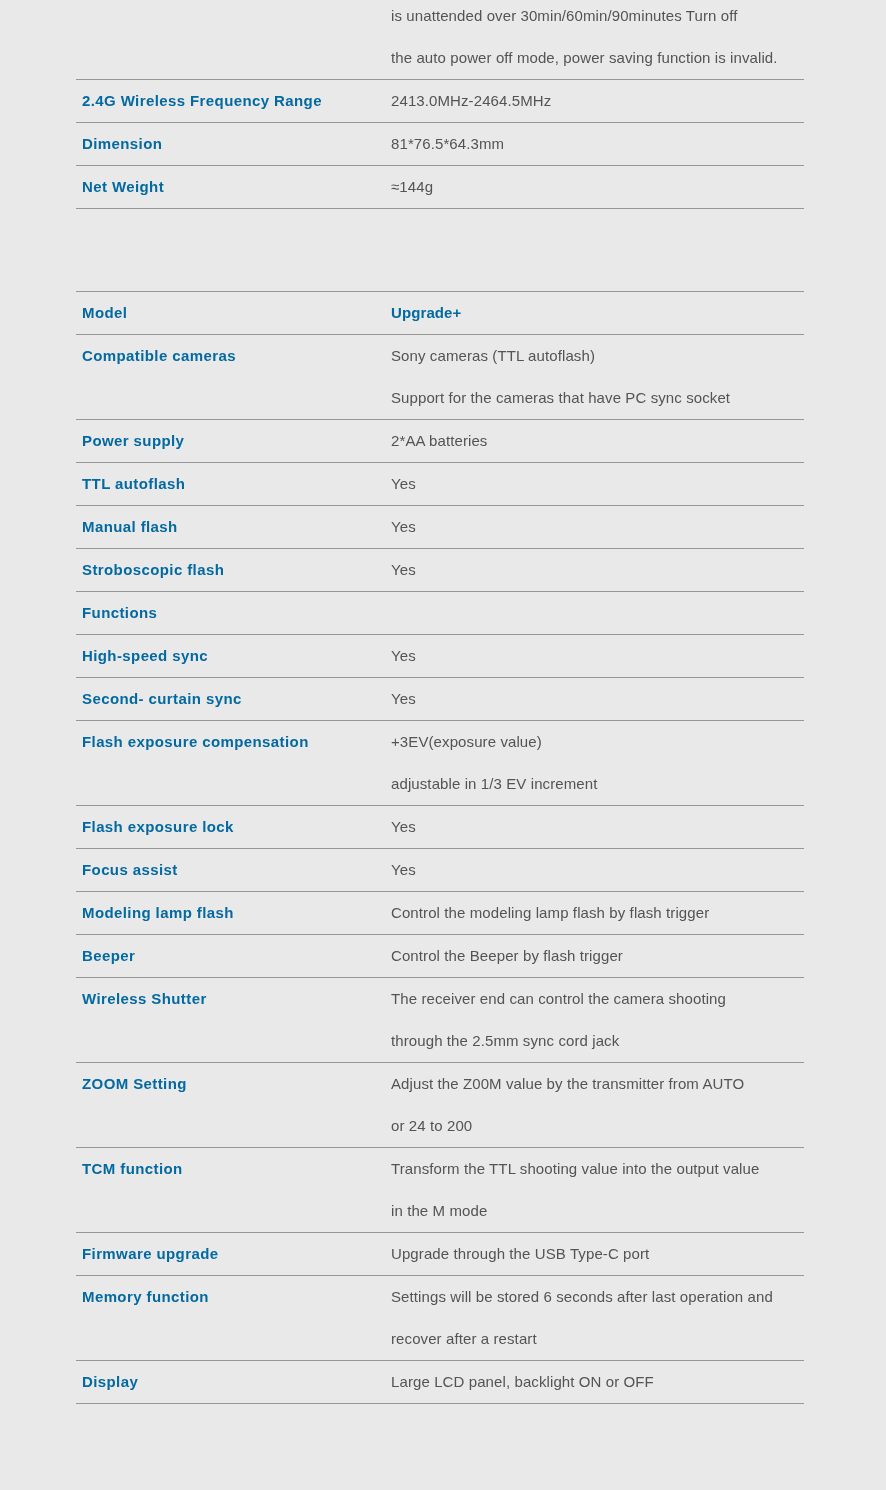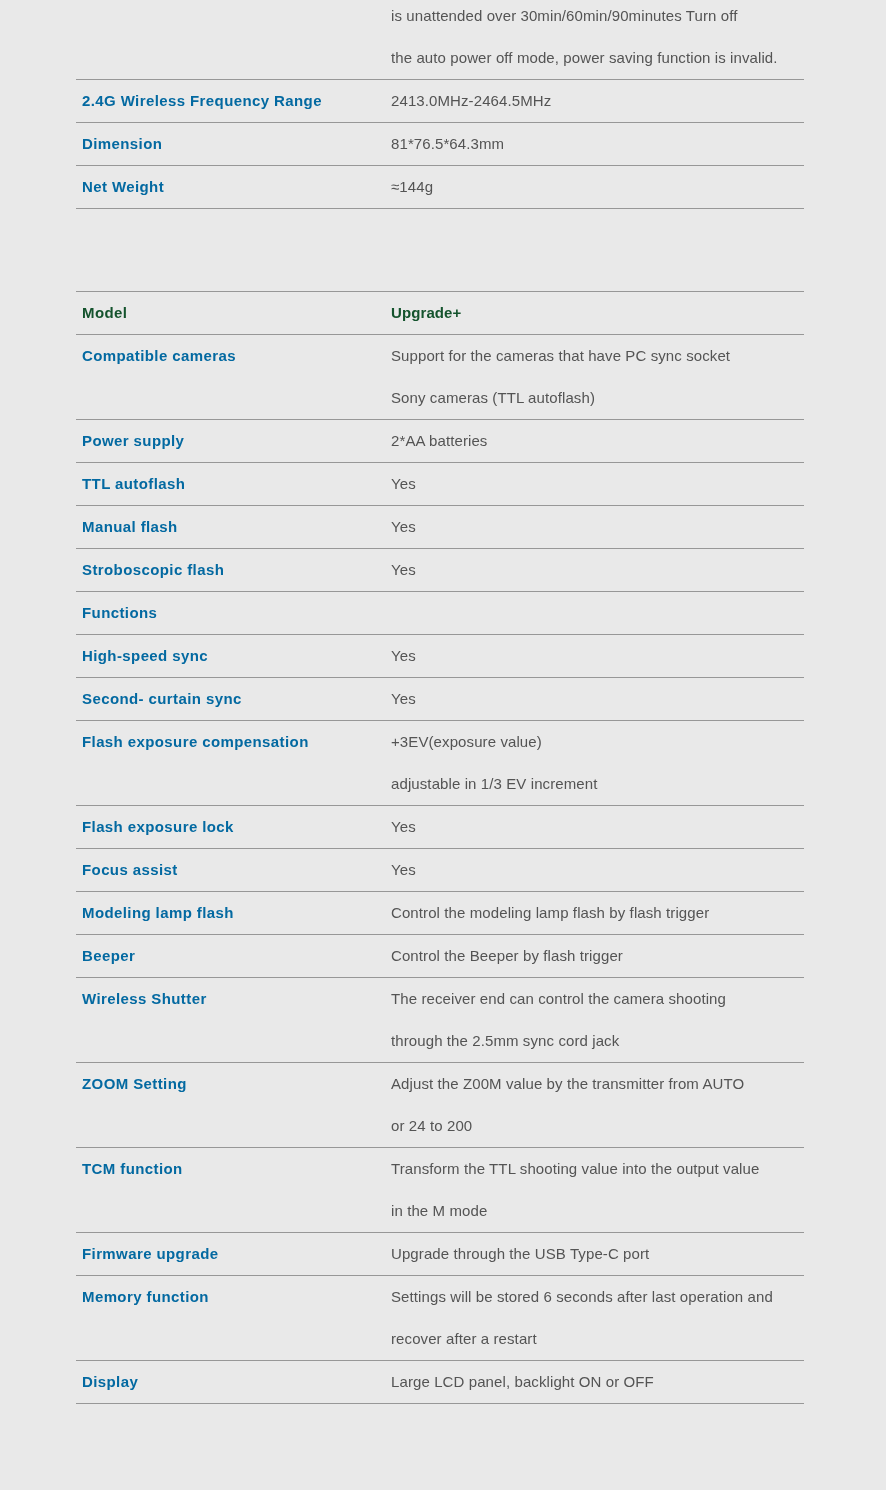--- a/index.html
+++ b/index.html
@@ -46,21 +46,21 @@
     flex: 1 1 auto;
     color: #545454;
     letter-spacing: 0.1px;
   }
   .spec-value-line {
     line-height: 42px;
     white-space: nowrap;
   }
   .spec-row.header .spec-label,
   .spec-row.header .spec-value {
-    color: #14532d;
+    color: #0369a1;
     font-weight: bold;
   }
 </style>
 </head>
 <body>
 
 <main>
   <section class="spec-table first">
       <div class="spec-row continuation">
         <div class="spec-label"></div>
@@ -91,22 +91,22 @@
   <section class="spec-table second">
       <div class="spec-row header">
         <div class="spec-label">Model</div>
         <div class="spec-value">
           <div class="spec-value-line">Upgrade+</div>
         </div>
       </div>
       <div class="spec-row">
         <div class="spec-label">Compatible cameras</div>
         <div class="spec-value">
+          <div class="spec-value-line">Sony cameras (TTL autoflash)</div>
           <div class="spec-value-line">Support for the cameras that have PC sync socket</div>
-          <div class="spec-value-line">Sony cameras (TTL autoflash)</div>
         </div>
       </div>
       <div class="spec-row">
         <div class="spec-label">Power supply</div>
         <div class="spec-value">
           <div class="spec-value-line">2*AA batteries</div>
         </div>
       </div>
       <div class="spec-row">
         <div class="spec-label">TTL autoflash</div>

